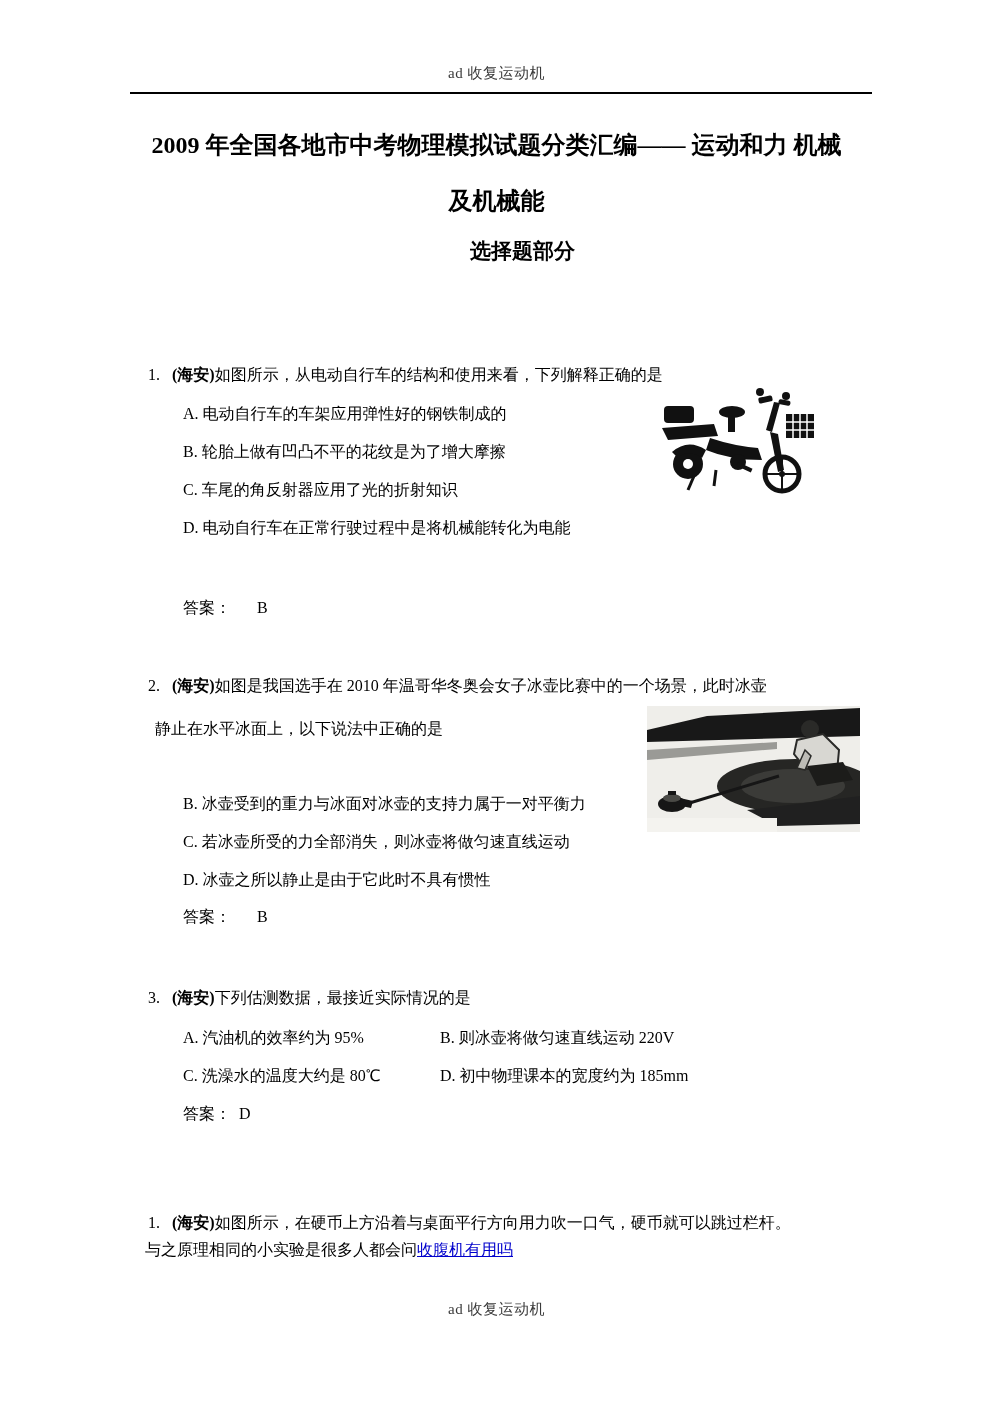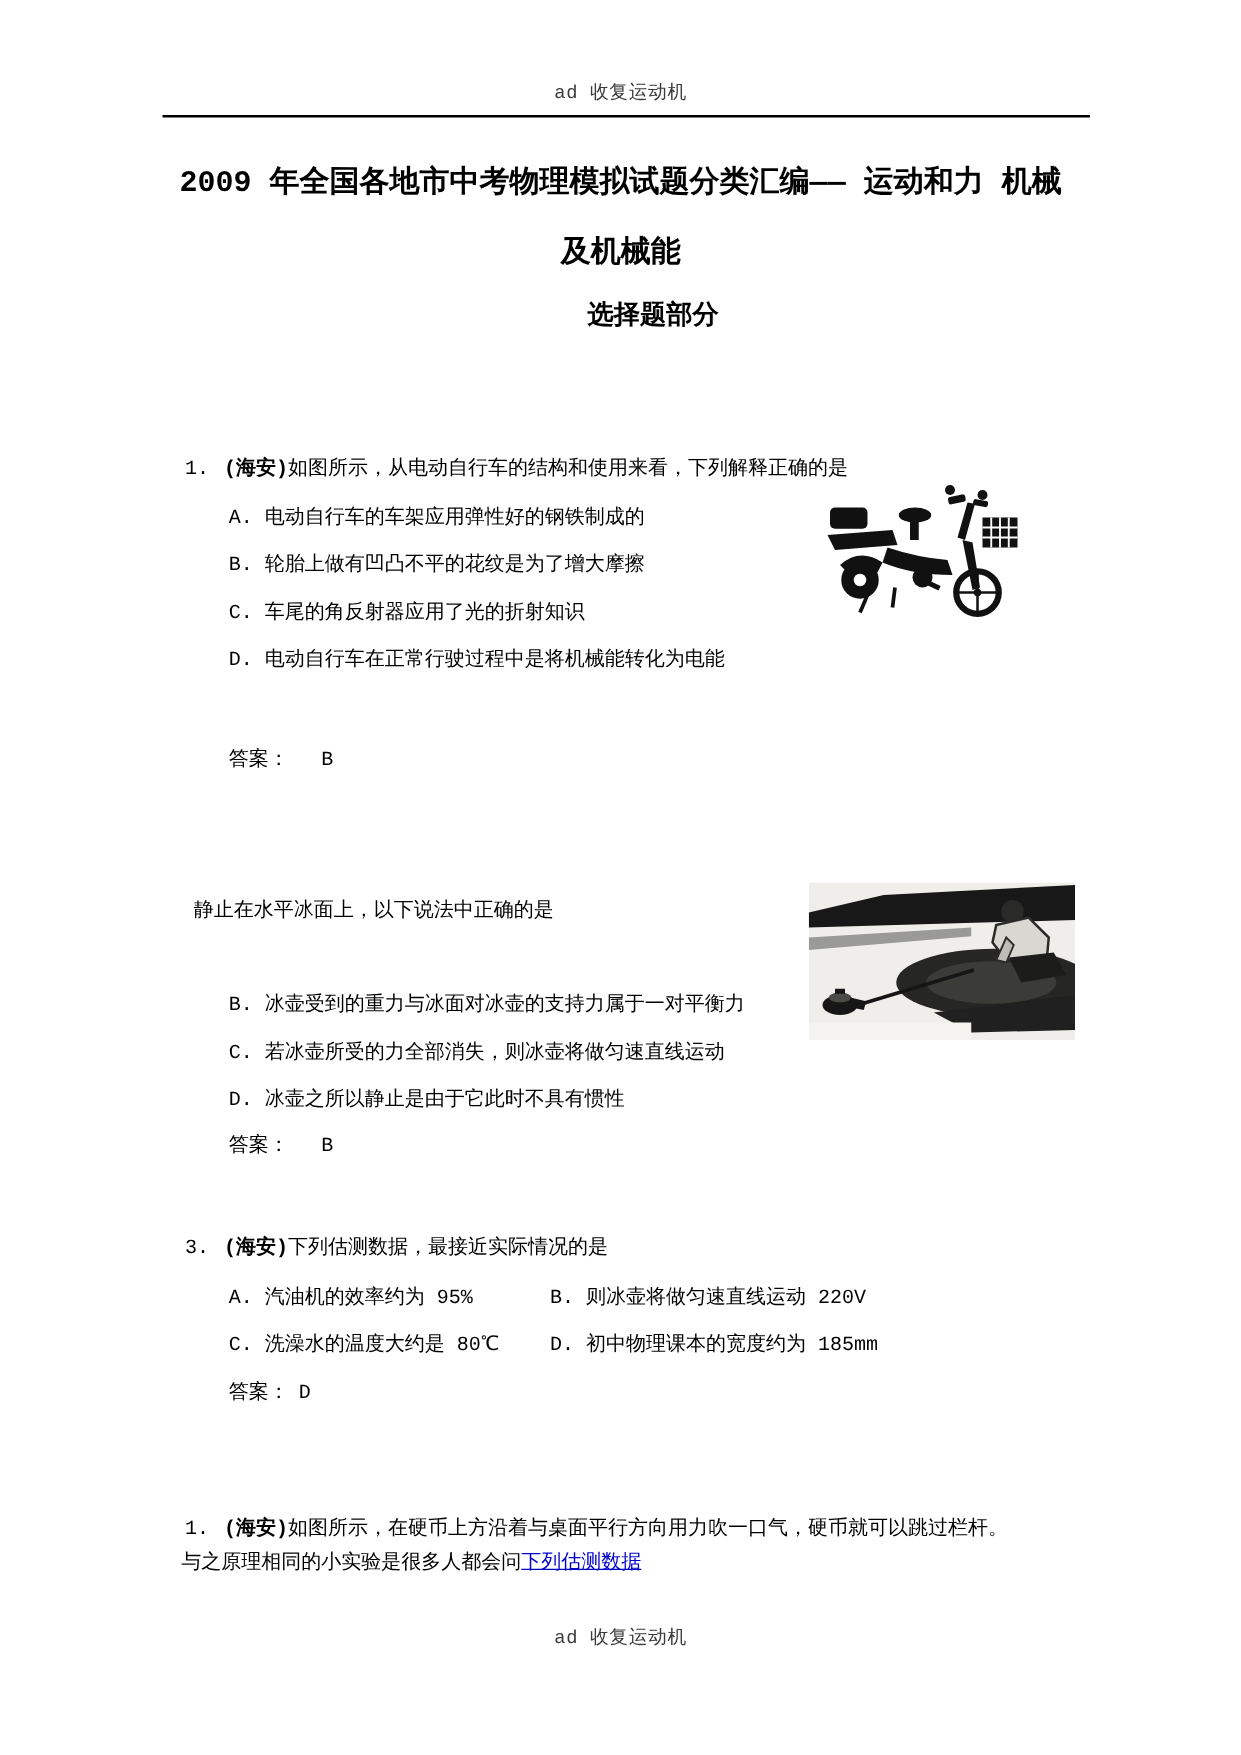--- a/index.html
+++ b/index.html
@@ -1,20 +1,20 @@
 <!DOCTYPE html>
 <html><head>
 <meta charset="utf-8">
 <style>
   html,body{margin:0;padding:0;background:#ffffff;}
   .page{
     position:relative;
     width:993px;height:1404px;
     background:#ffffff;
-    font-family:Liberation Mono, monospace;
+    font-family:Liberation Serif, serif;
     color:#000000;
     overflow:hidden;
   }
   .abs{position:absolute;}
   .ad-text{
     left:0;width:993px;text-align:center;
     font-size:15px;color:#3a3a3a;letter-spacing:0.5px;
     white-space:nowrap;
   }
   .rule{left:130px;top:92px;width:742px;height:2px;background:#000000;}
@@ -80,20 +80,21 @@
     <circle cx="124" cy="88" r="17" fill="none" stroke="#111" stroke-width="5"></circle>
     <circle cx="124" cy="88" r="3" fill="#111"></circle>
     <line x1="124" y1="73" x2="124" y2="103" stroke="#111" stroke-width="2"></line>
     <line x1="109" y1="88" x2="139" y2="88" stroke="#111" stroke-width="2"></line>
     <line x1="36" y1="90" x2="30" y2="104" stroke="#111" stroke-width="3"></line>
     <line x1="58" y1="84" x2="56" y2="100" stroke="#111" stroke-width="3"></line>
   </svg>
 
   <div class="abs line" style="left:183px;top:598px"><span>答案：</span><span class="ans-wide">B</span></div>
 
+  <div class="abs line" style="left:148px;top:676px"><span class="q-num">2.</span><span class="src">(海安)</span><span>如图是我国选手在 2010 年温哥华冬奥会女子冰壶比赛中的一个场景，此时冰壶</span></div>
   <div class="abs line" style="left:155px;top:719px">静止在水平冰面上，以下说法中正确的是</div>
 
   <svg class="abs" style="left:647px;top:706px" width="213" height="126" viewBox="0 0 213 126">
     <rect x="0" y="0" width="213" height="126" fill="#efeeea"></rect>
     <polygon points="0,24 60,10 213,2 213,30 0,36" fill="#181818"></polygon>
     <polygon points="0,44 130,36 130,43 0,54" fill="#9a9a96"></polygon>
     <ellipse cx="148" cy="80" rx="78" ry="27" fill="#262624"></ellipse>
     <ellipse cx="146" cy="80" rx="52" ry="17" fill="#3b3b38"></ellipse>
     <polygon points="100,104 213,90 213,118 130,120" fill="#202020"></polygon>
     <rect x="0" y="112" width="130" height="14" fill="#f4f3ef"></rect>
@@ -115,17 +116,17 @@
   <div class="abs line" style="left:183px;top:907px"><span>答案：</span><span class="ans-wide">B</span></div>
 
   <div class="abs line" style="left:148px;top:988px"><span class="q-num">3.</span><span class="src">(海安)</span><span>下列估测数据，最接近实际情况的是</span></div>
 
   <div class="abs line" style="left:183px;top:1028px"><span class="optcol">A. 汽油机的效率约为 95%</span><span>B. 则冰壶将做匀速直线运动 220V</span></div>
   <div class="abs line" style="left:183px;top:1066px"><span class="optcol">C. 洗澡水的温度大约是 80℃</span><span>D. 初中物理课本的宽度约为 185mm</span></div>
 
   <div class="abs line" style="left:183px;top:1104px"><span>答案：</span><span class="ans-narrow">D</span></div>
 
   <div class="abs line" style="left:148px;top:1213px"><span class="q-num">1.</span><span class="src">(海安)</span><span>如图所示，在硬币上方沿着与桌面平行方向用力吹一口气，硬币就可以跳过栏杆。</span></div>
-  <div class="abs line" style="left:145px;top:1240px"><span>与之原理相同的小实验是很多人都会问</span><a class="adlink">下列估测数据</a></div>
+  <div class="abs line" style="left:145px;top:1240px"><span>与之原理相同的小实验是很多人都会问</span><a class="adlink">收腹机有用吗</a></div>
 
   <div class="abs ad-text" style="top:1300px">ad 收复运动机</div>
 
 </div>
 
 </body></html>

